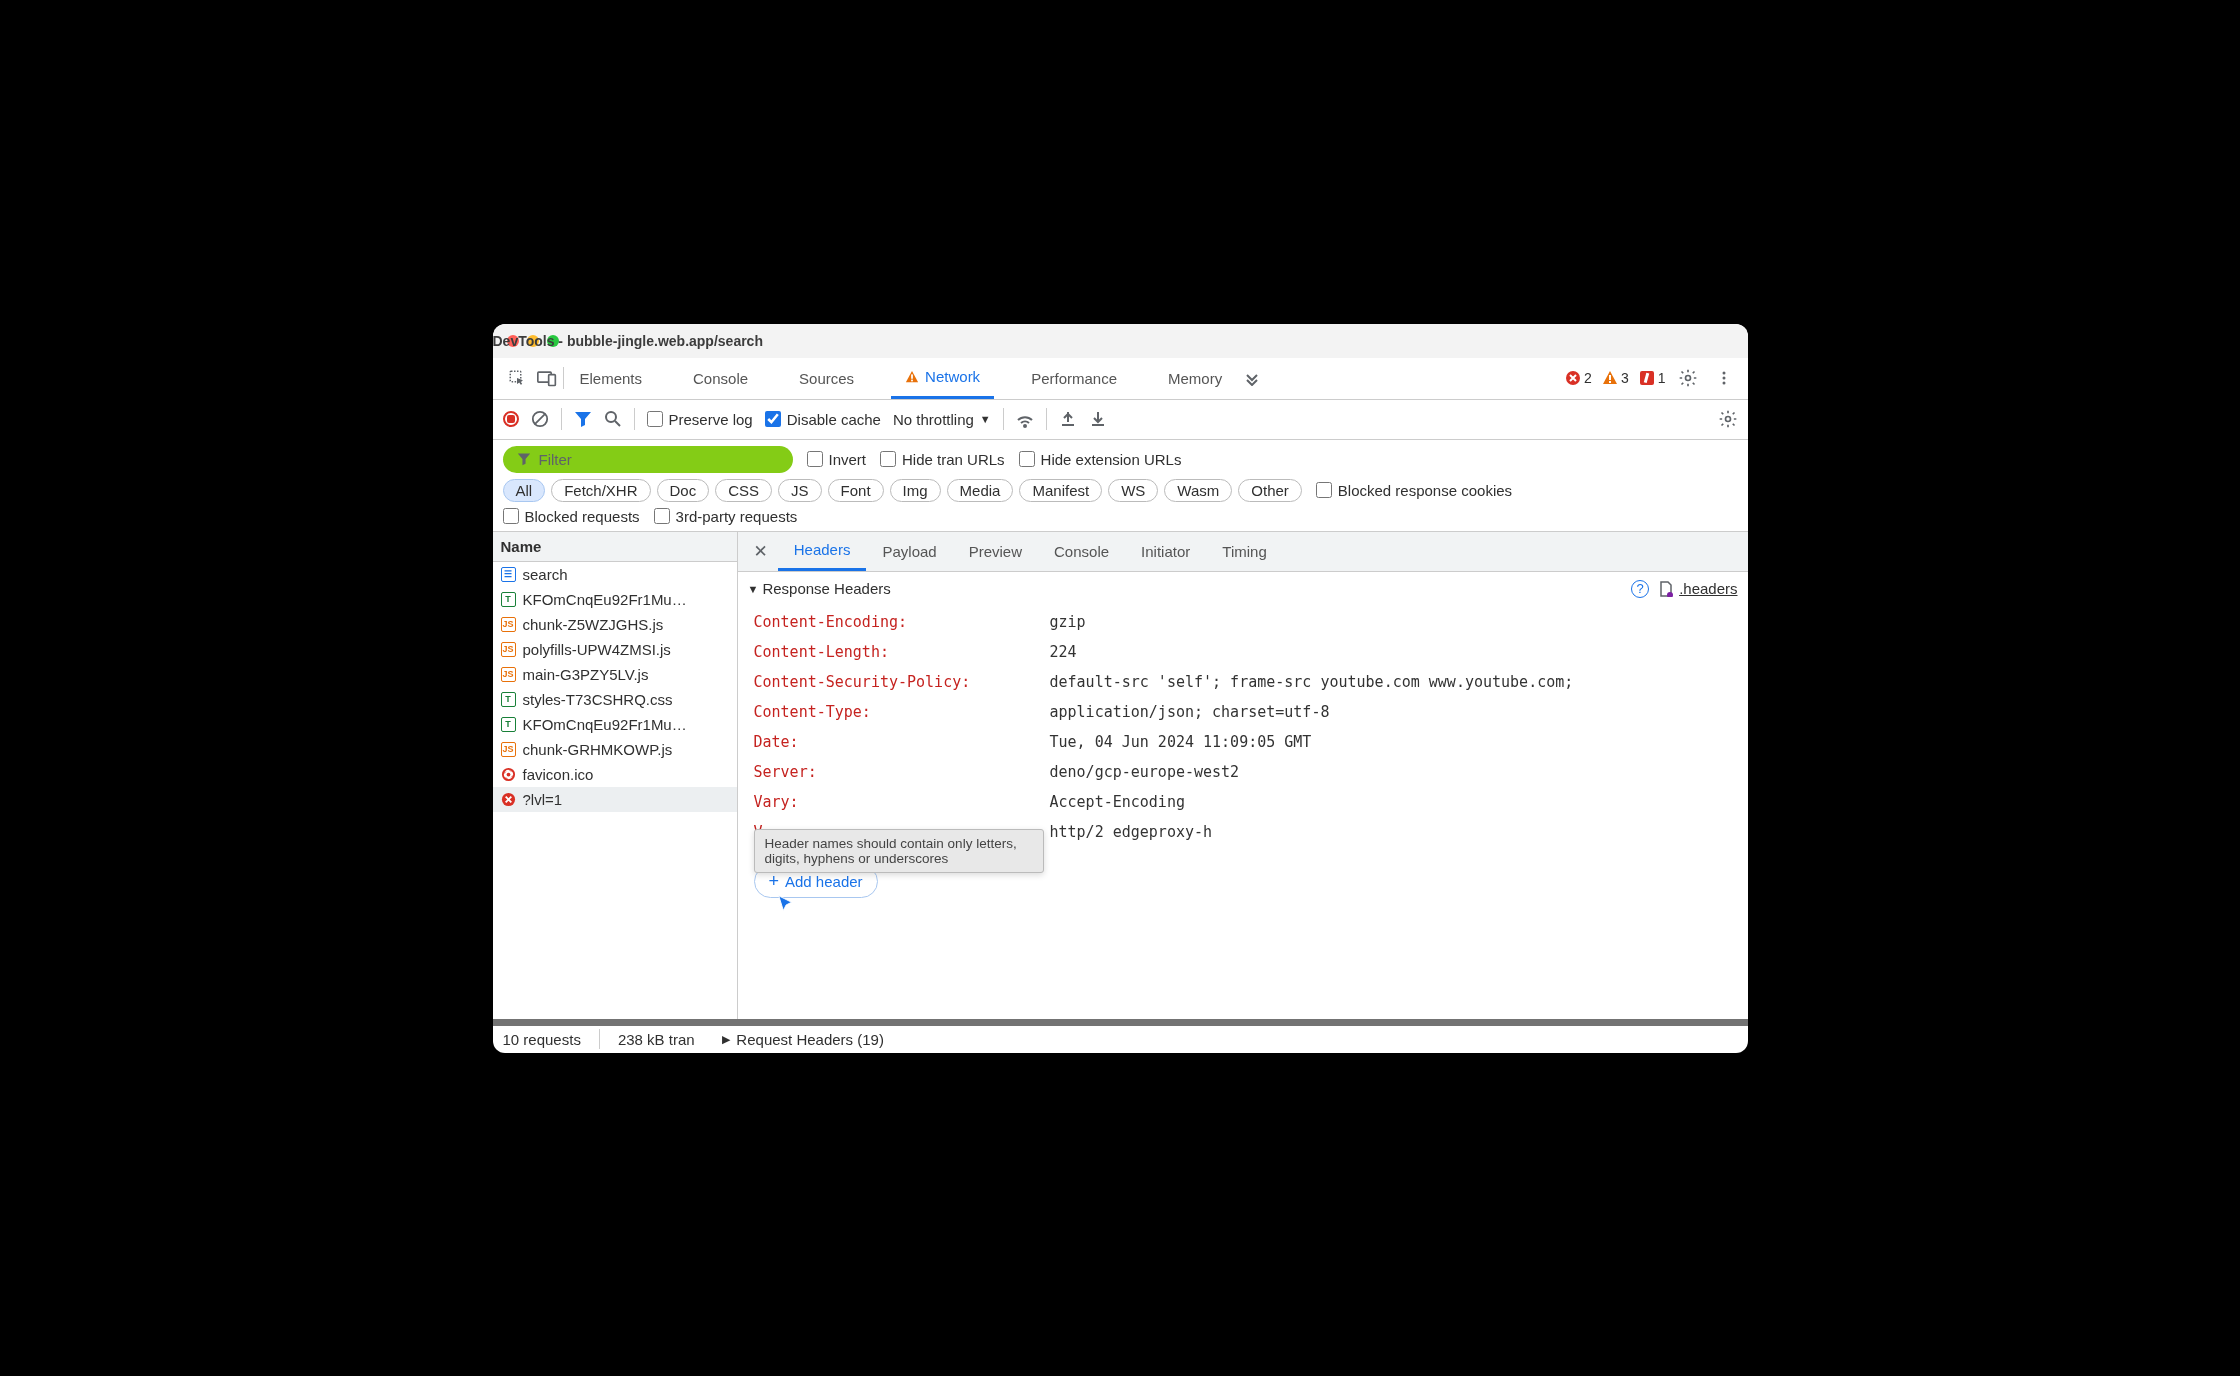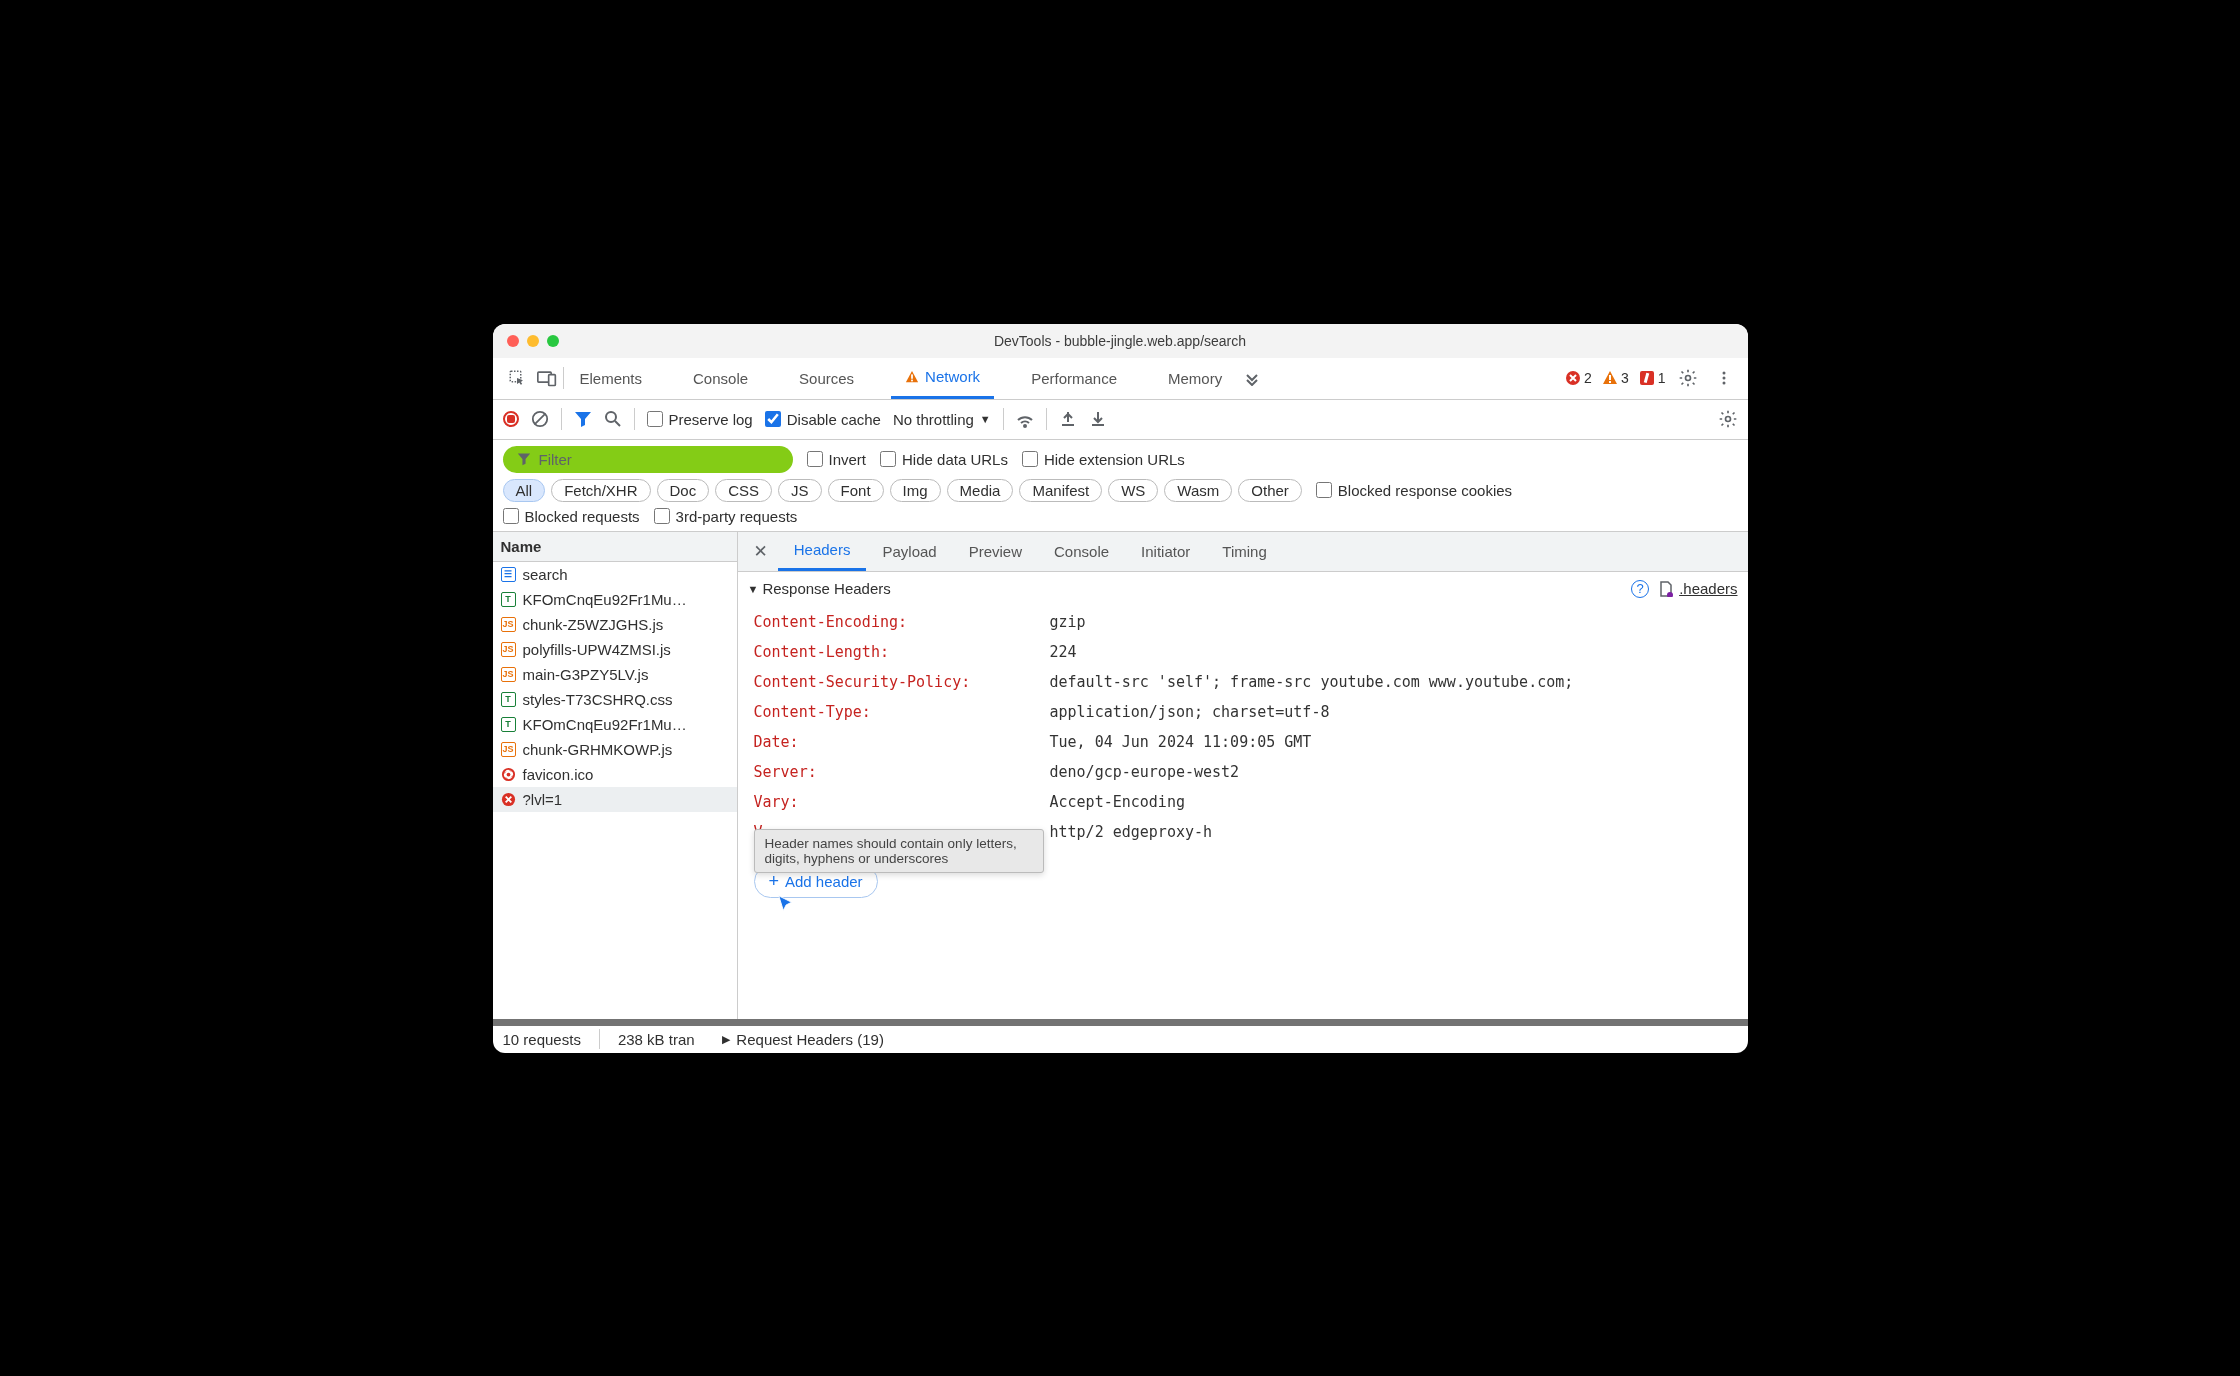--- a/index.html
+++ b/index.html
@@ -2,21 +2,21 @@
 <html><head>
 <meta charset="utf-8">
 <style>
 *{box-sizing:border-box;margin:0;padding:0}
 body{background:#000;width:2240px;height:1376px;display:flex;align-items:center;justify-content:center;font-family:"Helvetica Neue",Arial,sans-serif;color:#303030}
 .window{width:1255px;height:729px;background:#fff;border-radius:12px;box-shadow:0 20px 60px rgba(0,0,0,.5);overflow:hidden;display:flex;flex-direction:column;position:relative}
 .titlebar{height:34px;background:#f3f3f3;display:flex;align-items:center;position:relative;border-top-left-radius:12px;border-top-right-radius:12px}
 .traffic{display:flex;gap:8px;margin-left:14px}
 .dot{width:12px;height:12px;border-radius:50%}
 .dot.red{background:#ff5f57}.dot.yellow{background:#febc2e}.dot.green{background:#28c840}
-.title{position:absolute;left:0;right:0;text-align:center;font-size:14px;font-weight:400;color:#3c3c3c}
+.title{position:absolute;left:0;right:0;text-align:left;font-size:14px;font-weight:700;color:#3c3c3c}
 .tabbar{height:42px;border-bottom:1px solid #ccc;display:flex;align-items:center;padding:0 10px;gap:2px}
 .tabbar .iconbtn{width:28px;height:28px;display:flex;align-items:center;justify-content:center;color:#5f6368}
 .tabbar .tab{padding:0 14px;height:42px;display:flex;align-items:center;font-size:15px;color:#555;cursor:pointer}
 .tabbar .tab.active{color:#1a73e8;border-bottom:3px solid #1a73e8;font-weight:400}
 .tabbar .tab .warn{margin-right:6px;color:#e8710a}
 .tabbar .right{margin-left:auto;display:flex;align-items:center;gap:8px}
 .badge-grp{display:flex;align-items:center;gap:10px;font-size:14px}
 .badge-grp .b{display:flex;align-items:center;gap:3px}
 .toolbar{height:40px;border-bottom:1px solid #ccc;display:flex;align-items:center;padding:0 10px;gap:12px}
 .record{width:16px;height:16px;border:2px solid #d93025;border-radius:50%;display:flex;align-items:center;justify-content:center}
@@ -243,21 +243,21 @@
             <path d="M1 2h16l-6 7v6l-4 2v-8z"></path>
           </svg>
           <span>Filter</span>
         </div>
       <label class="chk">
           <input type="checkbox" style="">
           <span>Invert</span>
         </label>
       <label class="chk">
           <input type="checkbox" style="">
-          <span>Hide data URLs</span>
+          <span>Hide tran URLs</span>
         </label>
       <label class="chk">
           <input type="checkbox" style="">
           <span>Hide extension URLs</span>
         </label>
     </div>
     <div class="filterrow">
       <div class="pillrow" id="pills">
           <div class="pill active">All</div>
           <div class="pill">Fetch/XHR</div>

